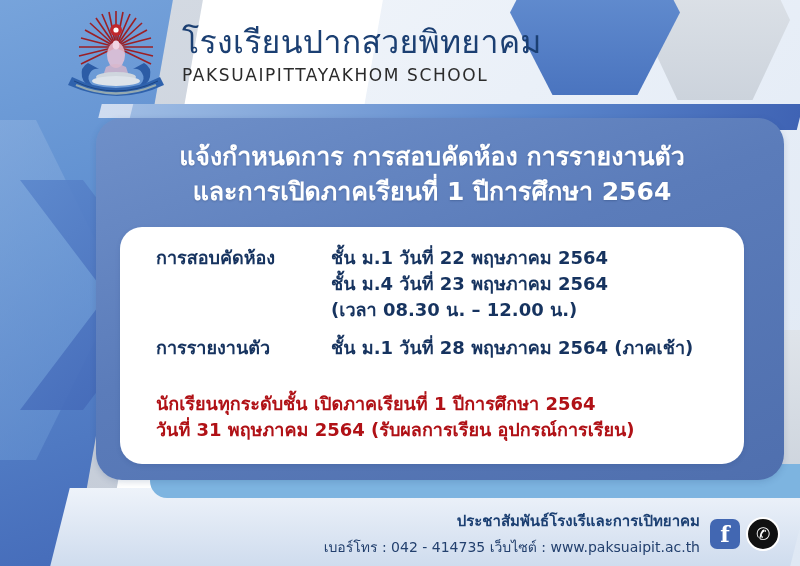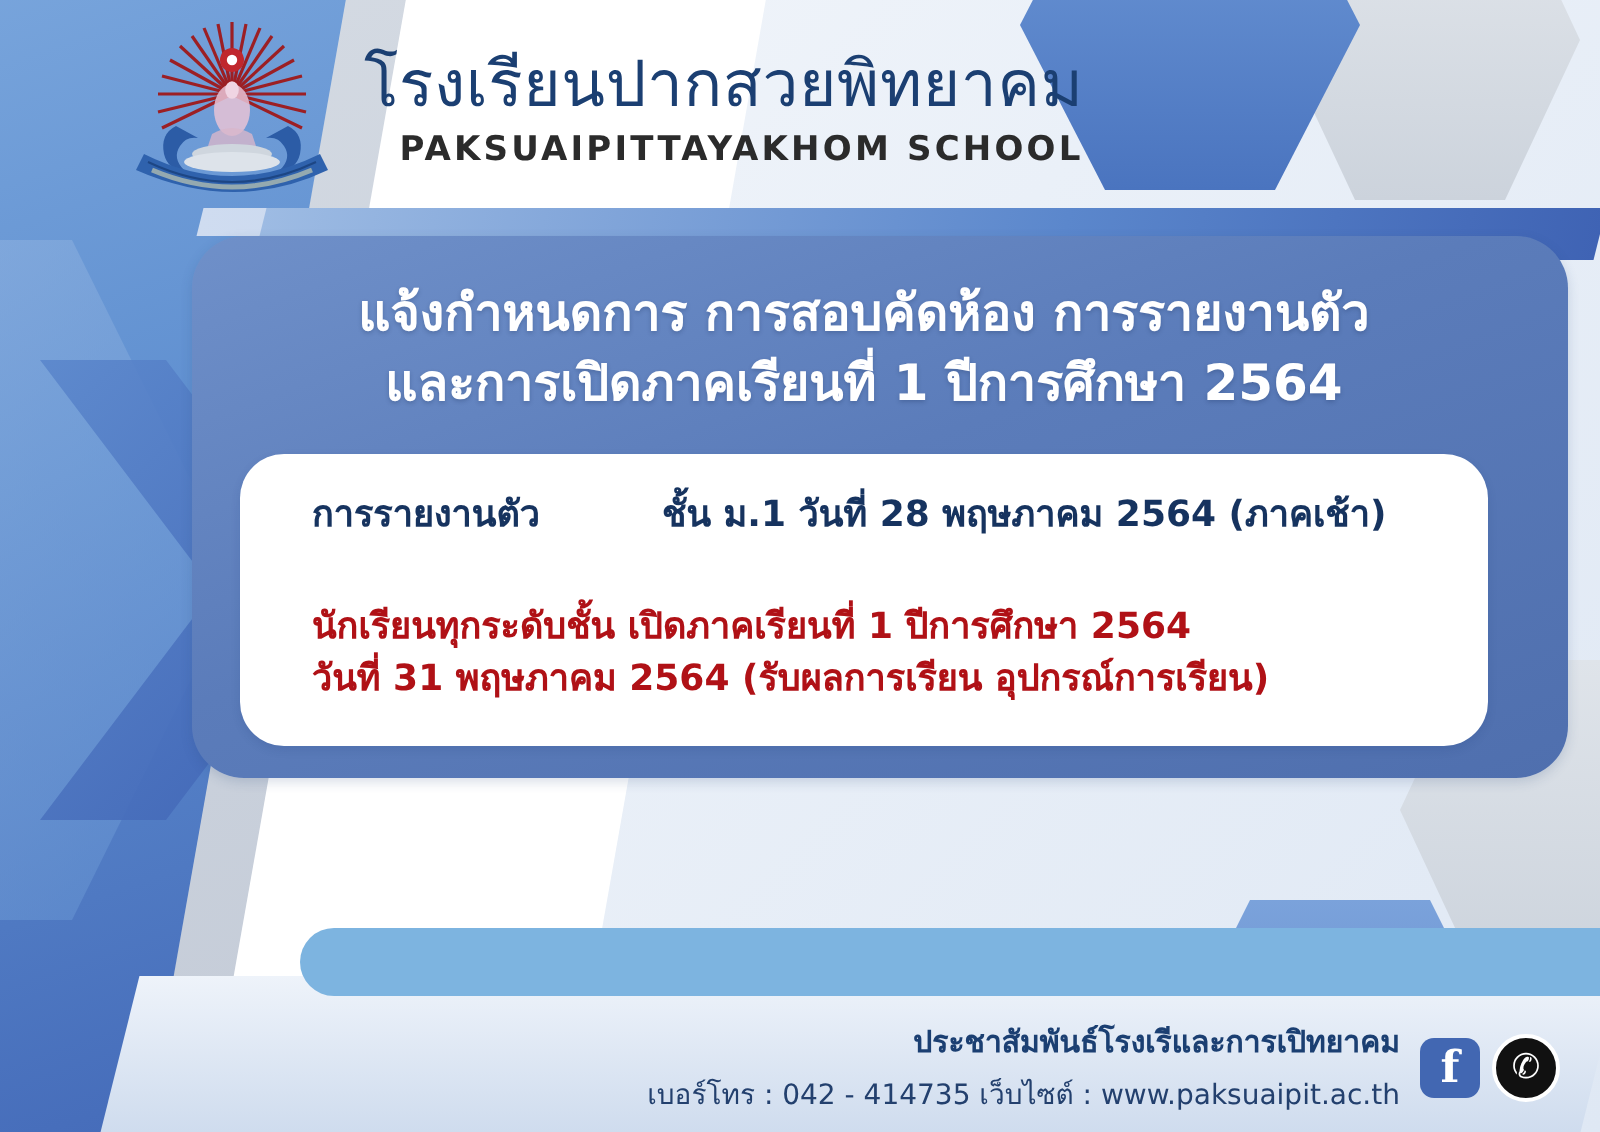--- a/index.html
+++ b/index.html
@@ -138,25 +138,24 @@
   .header-text { margin-left: 12px; }
   .school-name-th {
     font-size: 32px;
     font-weight: normal;
     color: #1b3f72;
     letter-spacing: .3px;
     line-height: 1.1;
   }
   .school-name-en {
     font-size: 17px;
-    font-weight: bold;
+    font-weight: normal;
     color: #2b2b2b;
     letter-spacing: 1.6px;
     margin-top: 4px;
-    text-align: right;
   }
 
   
   .announce-card {
     position: absolute;
     left: 96px; top: 118px;
     width: 672px;
     border-radius: 26px;
     background: linear-gradient(160deg, #6f90c9 0%, #5b7cba 45%, #4f6fae 100%);
     padding: 22px 16px 16px 0;
@@ -332,20 +331,28 @@
   </div>
 
   <div class="announce-card">
     <div class="announce-title">
       <div>แจ้งกำหนดการ การสอบคัดห้อง การรายงานตัว</div>
       <div>และการเปิดภาคเรียนที่ 1 ปีการศึกษา 2564</div>
     </div>
 
     <div class="white-card">
 
+      <div class="row">
+        <div class="row-label">การสอบคัดห้อง</div>
+        <div class="row-values">
+          <div>ชั้น ม.1 วันที่ 22 พฤษภาคม 2564</div>
+          <div>ชั้น ม.4 วันที่ 23 พฤษภาคม 2564</div>
+          <div>(เวลา 08.30 น. – 12.00 น.)</div>
+        </div>
+      </div>
 
       <div class="row">
         <div class="row-label">การรายงานตัว</div>
         <div class="row-values">
           <div>ชั้น ม.1 วันที่ 28 พฤษภาคม 2564 (ภาคเช้า)</div>
         </div>
       </div>
 
       <div class="note">
         <div>นักเรียนทุกระดับชั้น เปิดภาคเรียนที่ 1 ปีการศึกษา 2564</div>

